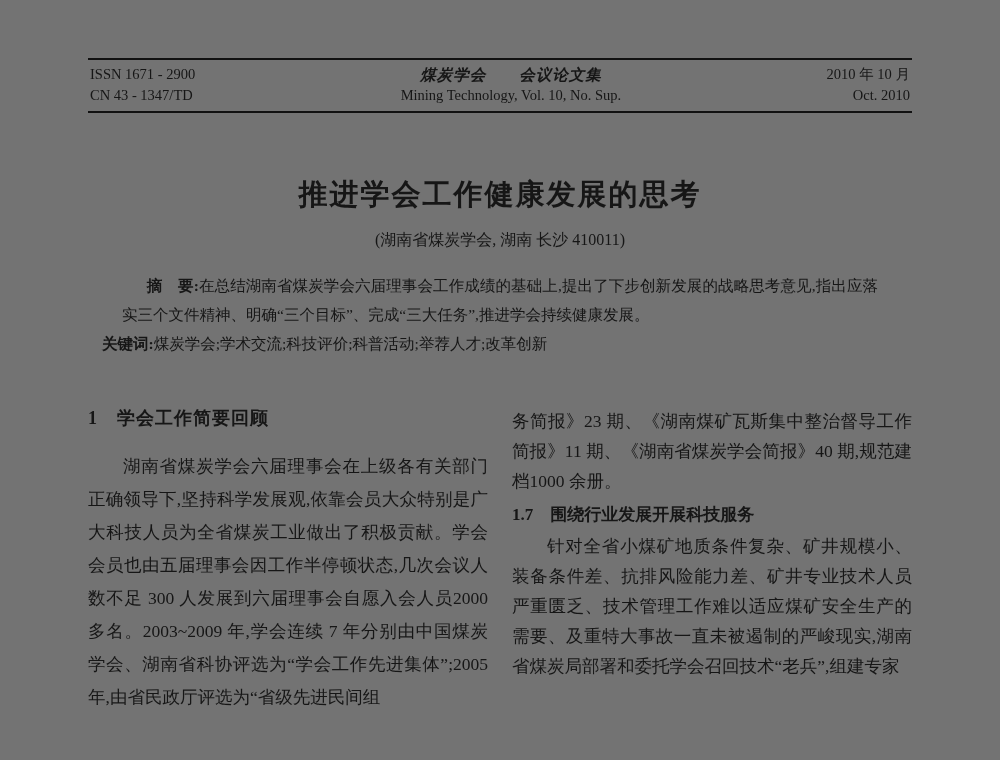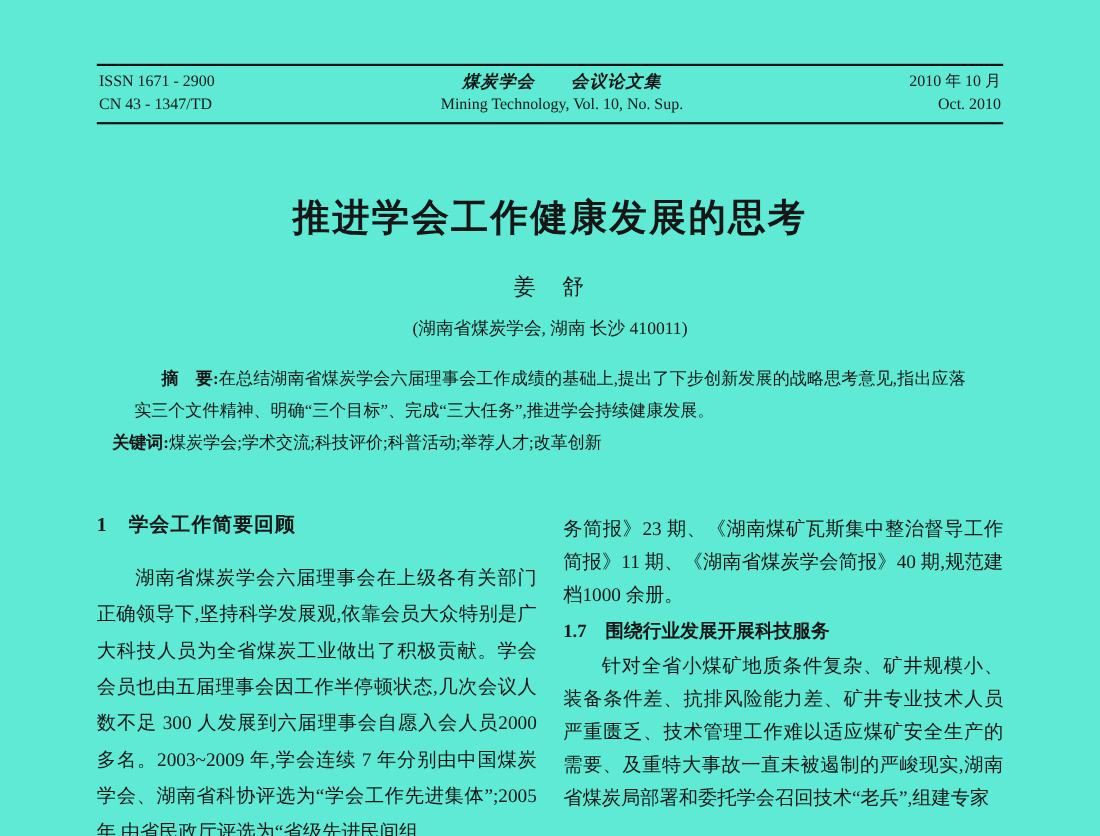--- a/index.html
+++ b/index.html
@@ -7,21 +7,21 @@
     width: 1000px; height: 760px;
     background: #ffffff;
     color: #161616;
     font-family: "Liberation Serif", "DejaVu Serif", serif;
   }
   h1, h2, h3, p { margin: 0; font-weight: normal; }
   .page {
     position: relative;
     width: 1000px; height: 760px;
     overflow: hidden;
-    background: #5eead4;
+    background: #737373;
   }
   .inner { padding: 0 88px; }
 
   
   .journal-header {
     margin-top: 58px;
     border-top: 2px solid #111;
     border-bottom: 2px solid #111;
     display: flex;
     justify-content: space-between;
@@ -30,21 +30,21 @@
   }
   .hcol { display: flex; flex-direction: column; gap: 2px; font-size: 14.5px; line-height: 19px; }
   .hcol.c { text-align: center; align-items: center; }
   .hcol.r { text-align: right; align-items: flex-end; }
   .journal-cn { font-weight: bold; font-style: italic; font-size: 15.5px; letter-spacing: 1px; }
 
   
   .article-title {
     margin-top: 62px;
     text-align: center;
-    font-size: 34px;
+    font-size: 29px;
     font-weight: bold;
     letter-spacing: 2px;
   }
   .author { margin-top: 26px; text-align: center; font-size: 20px; letter-spacing: 2px; }
   .affiliation { margin-top: 15px; text-align: center; font-size: 16px; }
 
   
   .abstract {
     margin: 20px 34px 0 34px;
     font-size: 15.5px;
@@ -87,21 +87,20 @@
         <span>Mining Technology, Vol. 10, No. Sup.</span>
       </div>
       <div class="hcol r">
         <span>2010 年 10 月</span>
         <span>Oct. 2010</span>
       </div>
     </header>
 
     <h1 class="article-title">推进学会工作健康发展的思考</h1>
 
-    <div class="author">姜　舒</div>
 
     <div class="affiliation">(湖南省煤炭学会, 湖南 长沙 410011)</div>
 
     <p class="abstract"><span class="blabel">摘　要:</span><span>在总结湖南省煤炭学会六届理事会工作成绩的基础上,提出了下步创新发展的战略思考意见,指出应落实三个文件精神、明确“三个目标”、完成“三大任务”,推进学会持续健康发展。</span></p>
 
     <p class="keywords"><span class="blabel">关键词:</span><span>煤炭学会;学术交流;科技评价;科普活动;举荐人才;改革创新</span></p>
 
     <div class="columns">
 
       <section class="col">

